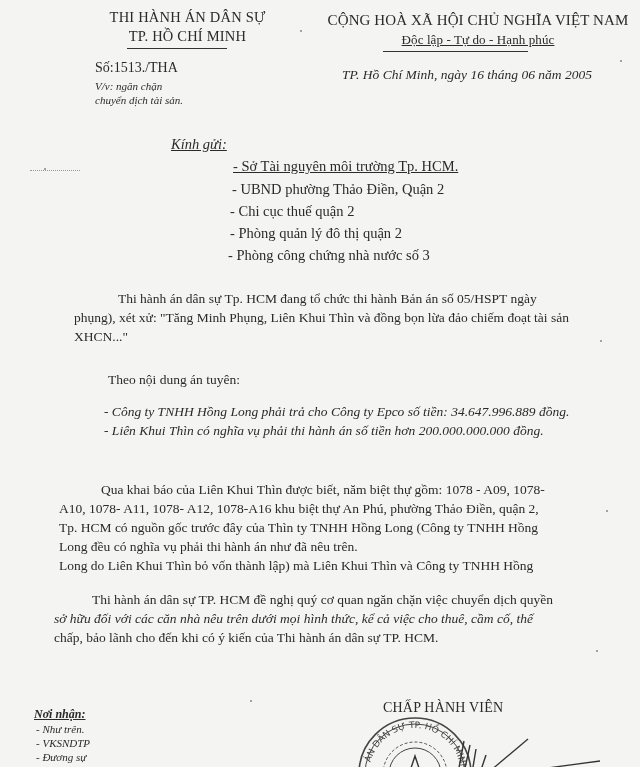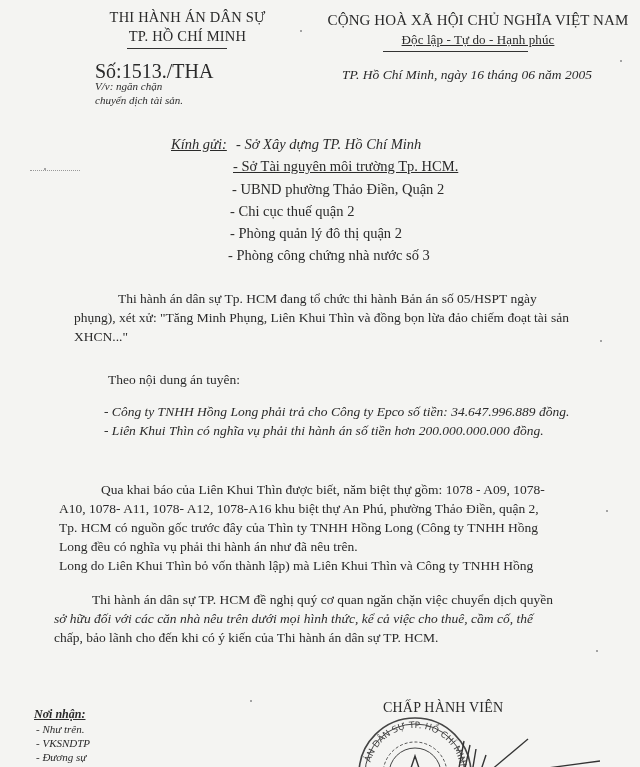--- a/index.html
+++ b/index.html
@@ -11,21 +11,21 @@
       position: relative;
     }
     .page { position: absolute; left: 0; top: 0; width: 640px; height: 767px; }
     .abs { position: absolute; white-space: nowrap; }
     .hdr-left { left: 100px; top: 8px; width: 175px; text-align: center; font-size: 14.5px; line-height: 19px; letter-spacing: 0.2px; }
     .hdr-left .l2 { text-decoration: none; }
     .rule-left { position: absolute; left: 127px; top: 48px; width: 100px; height: 1px; background: #333; }
     .hdr-right { left: 318px; top: 11px; width: 320px; text-align: center; font-size: 15px; line-height: 19px; letter-spacing: 0.1px; }
     .hdr-right .motto { font-size: 13px; text-decoration: underline; }
     .rule-right { position: absolute; left: 383px; top: 51px; width: 145px; height: 1px; background: #333; }
-    .docno { left: 95px; top: 60px; font-size: 20px; }
+    .docno { left: 95px; top: 60px; font-size: 14px; }
     .subject { left: 95px; top: 79px; font-size: 11px; font-style: italic; line-height: 14px; }
     .place-date { left: 342px; top: 67px; font-size: 13.5px; font-style: italic; }
     .recipients-label { left: 171px; top: 136px; font-size: 14.5px; font-style: italic; text-decoration: underline; }
     .recip { font-size: 14.5px; }
     .r-italic { font-style: italic; }
     .r-underline { text-decoration: underline; }
     .para { font-size: 13.5px; line-height: 19px; position: absolute; }
     .para p { margin: 0; white-space: nowrap; }
     .italic { font-style: italic; }
     .recv-label { left: 34px; top: 707px; font-size: 12px; font-style: italic; text-decoration: underline; font-weight: bold; }
@@ -53,21 +53,20 @@
   </div>
 
   <div class="abs subject">
     <div>V/v: ngăn chặn</div>
     <div>chuyển dịch tài sản.</div>
   </div>
   <div class="rule-right"></div>
   <div class="abs place-date">TP. Hồ Chí Minh, ngày 16 tháng 06 năm 2005</div>
 
   <div class="abs recipients-label">Kính gửi:</div>
-  <div class="abs recip r-italic" style="left:236px; top:136px;">- Sở Xây dựng TP. Hồ Chí Minh</div>
   <div class="abs recip r-underline" style="left:233px; top:158px;">- Sở Tài nguyên môi trường Tp. HCM.</div>
   <div class="abs recip" style="left:232px; top:181px;">- UBND phường Thảo Điền, Quận 2</div>
   <div class="abs recip" style="left:230px; top:203px;">- Chi cục thuế quận 2</div>
   <div class="abs recip" style="left:230px; top:225px;">- Phòng quản lý đô thị quận 2</div>
   <div class="abs recip" style="left:228px; top:247px;text-align:right;">- Phòng công chứng nhà nước số 3</div>
 
   <div class="para" style="left:74px; top:289px;">
     <p style="padding-left:44px;">Thi hành án dân sự Tp. HCM đang tổ chức thi hành Bản án số 05/HSPT ngày</p>
     <p>phụng), xét xử: "Tăng Minh Phụng, Liên Khui Thìn và đồng bọn lừa đảo chiếm đoạt tài sản</p>
     <p>XHCN..."</p>

